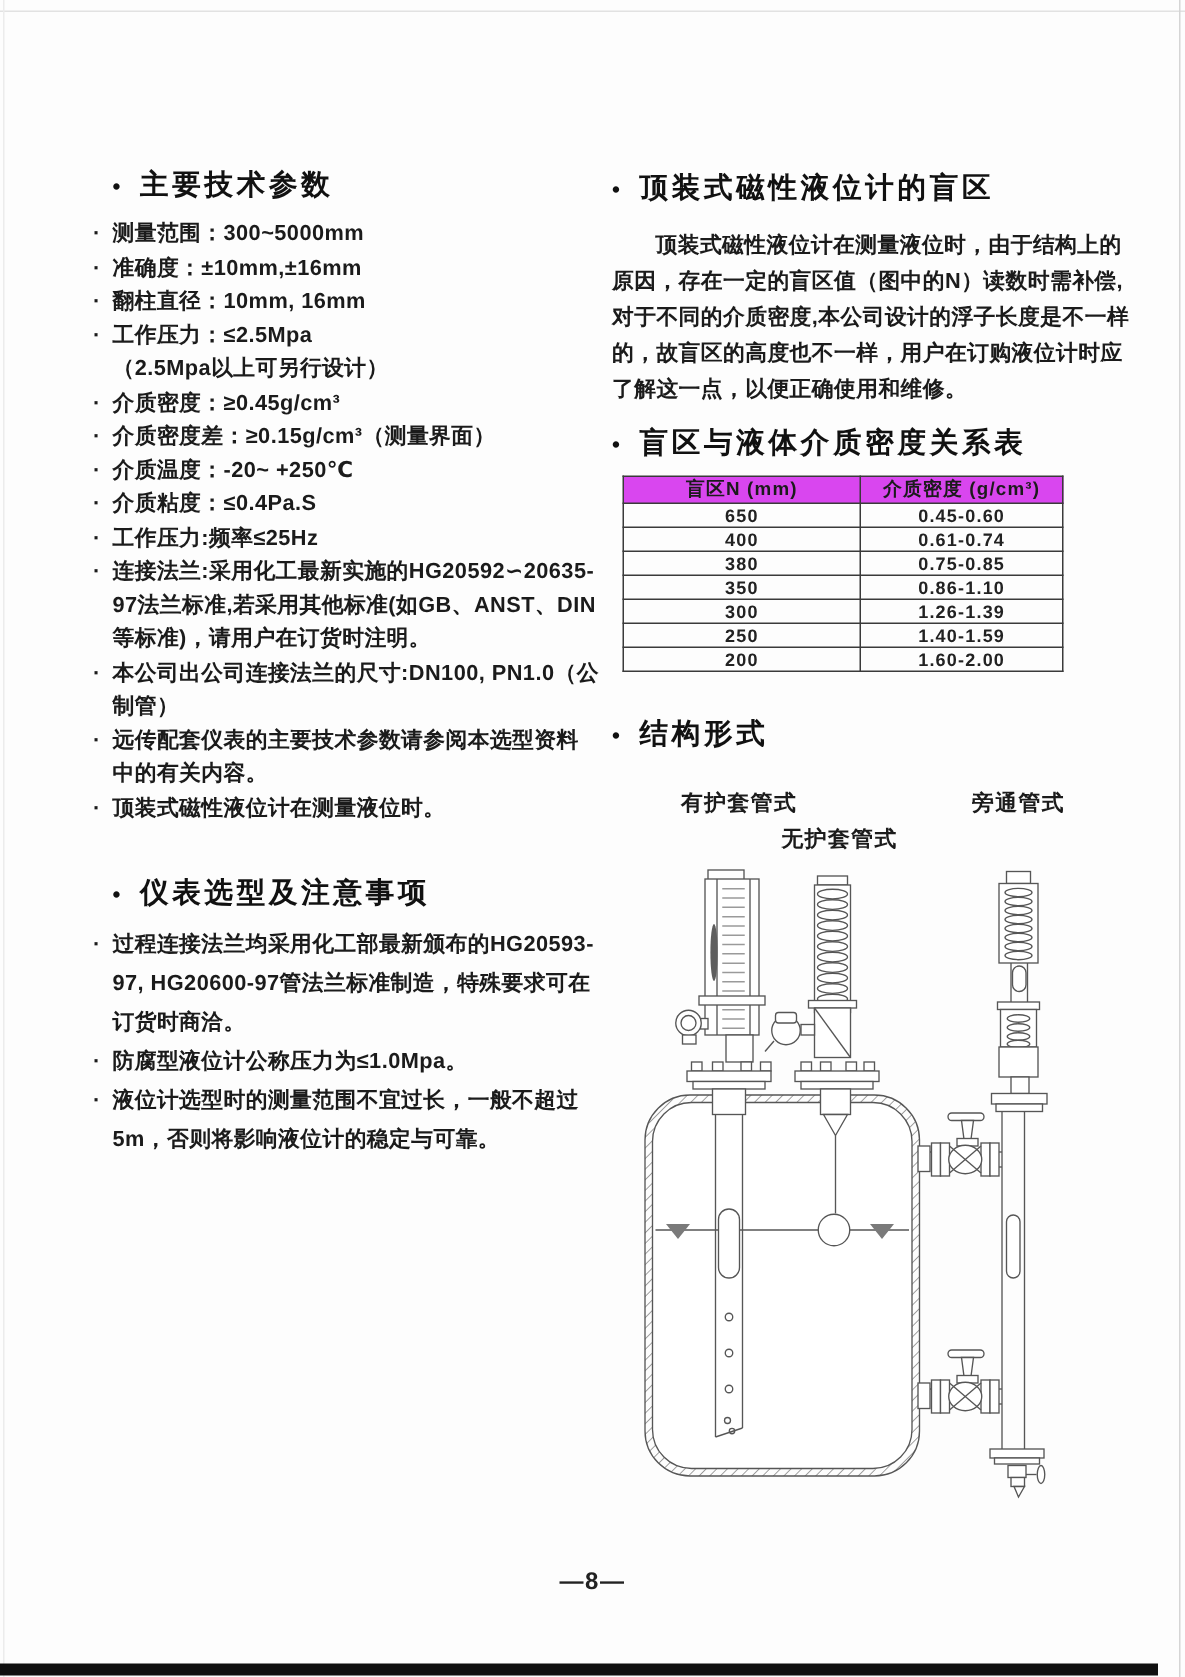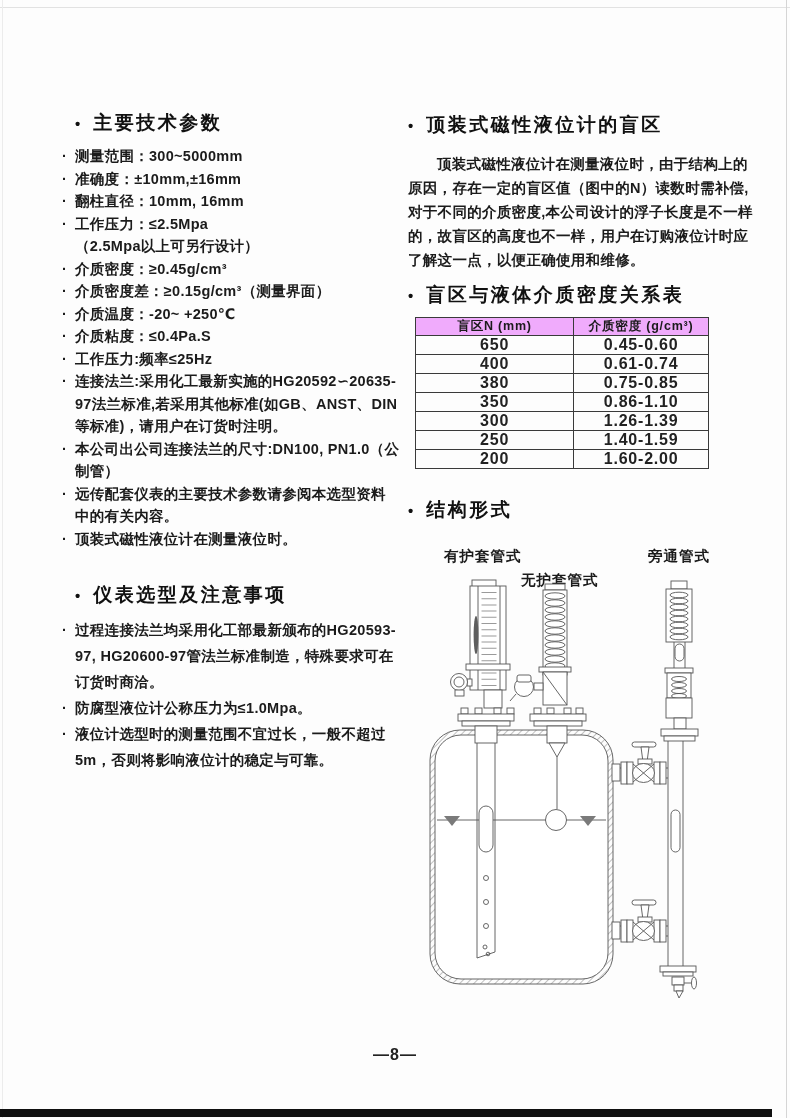--- a/index.html
+++ b/index.html
@@ -35,30 +35,30 @@
 
   
   .para{
     font-size:14.5px;font-weight:600;line-height:24px;letter-spacing:0.3px;
     text-indent:2em;margin:14px 0 10px 0;overflow-wrap:anywhere;
   }
   .tbl-wrap{margin:4px 0 0 7px;width:294px;}
   table.density{border-collapse:collapse;width:100%;table-layout:fixed;}
   table.density th,table.density td{
     border:1px solid #3a3a3a;text-align:center;padding:0;height:15px;
-    font-size:16px;letter-spacing:0.8px;
-  }
-  table.density th{background:#f0abfc;font-weight:700;font-size:12.5px;}
+    font-size:12px;letter-spacing:0.8px;
+  }
+  table.density th{background:#d946ef;font-weight:700;font-size:12.5px;}
   table.density td{font-weight:600;color:#222;}
   table.density col.c1{width:54%;}
 
   .structure-title{margin-top:28px;}
   .labels{position:relative;height:20px;margin-top:24px;font-size:14.5px;font-weight:700;letter-spacing:1px;}
   .labels span{position:absolute;top:0;white-space:nowrap;}
-  .labels .lab0{left:36px;font-family:Liberation Mono, monospace;}
+  .labels .lab0{left:46px;font-family:Liberation Mono, monospace;}
   .labels .lab1{left:113px;margin-top:24px;}
   .labels .lab2{left:240px;}
 
   .diagram{position:absolute;left:415px;top:568px;}
 
   .page-number{
     position:absolute;left:0;top:1046px;width:100%;text-align:center;
     font-size:16px;font-weight:600;letter-spacing:1px;color:#222;
   }
 </style>

